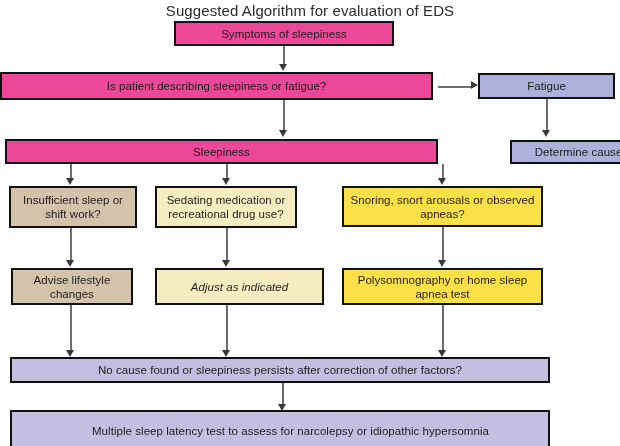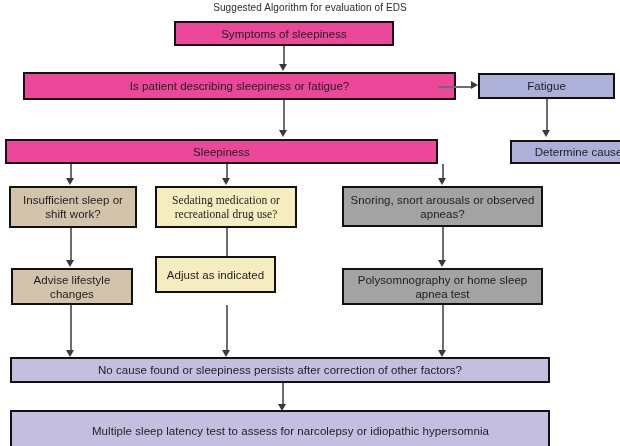--- a/index.html
+++ b/index.html
@@ -12,21 +12,21 @@
     width: 620px;
     height: 446px;
     background: #ffffff;
     font-family: "Liberation Sans", sans-serif;
     overflow: hidden;
   }
   .caption {
     position: absolute;
     text-align: center;
     color: #2b2b2b;
-    font-size: 10px;
+    font-size: 15px;
     letter-spacing: 0.1px;
     white-space: nowrap;
   }
   .node {
     position: absolute;
     box-sizing: border-box;
     border: 2px solid #111111;
     display: flex;
     align-items: center;
     justify-content: center;
@@ -36,21 +36,21 @@
     line-height: 14px;
     padding: 0 4px;
     letter-spacing: 0.05px;
   }
   .node .lbl { display: block; }
 
   
   .c-sage   { background: #ec4899; }
   .c-tan    { background: #d4c3ab; }
   .c-cream  { background: #f5edc0; }
-  .c-mauve  { background: #a3a3a3; }
+  .c-mauve  { background: #fde047; }
   .c-indigo { background: #adb0d8; }
   .c-lilac  { background: #c4bfe0; }
 
   
   .line-v {
     position: absolute;
     width: 1.5px;
     background: #6d6d6d;
   }
   .line-h {
@@ -82,21 +82,21 @@
 
   <div class="caption" style="left:0; top:2px; width:620px;">Suggested Algorithm for evaluation of EDS</div>
 
   <div class="node c-sage" style="left:174px; top:21px; width:220px; height:25px;">
     <span class="lbl">Symptoms of sleepiness</span>
   </div>
 
   <div class="line-v" style="left:283px; top:46px; height:19px;"></div>
   <div class="arrow-down" style="left:279px; top:64px;"></div>
 
-  <div class="node c-sage" style="left:23px; top:72px; width:433px; height:28px;">
+  <div class="node c-sage" style="left:0; top:72px; width:433px; height:28px;">
     <span class="lbl">Is patient describing sleepiness or fatigue?</span>
   </div>
 
   <div class="line-h" style="left:438px; top:86px; width:34px;"></div>
   <div class="arrow-right" style="left:471px; top:81px;"></div>
 
   <div class="node c-indigo" style="left:478px; top:73px; width:137px; height:26px;">
     <span class="lbl">Fatigue</span>
   </div>
 
@@ -120,42 +120,42 @@
   <div class="line-v" style="left:226px; top:164px; height:15px;"></div>
   <div class="arrow-down" style="left:222px; top:178px;"></div>
 
   <div class="line-v" style="left:442px; top:164px; height:15px;"></div>
   <div class="arrow-down" style="left:438px; top:178px;"></div>
 
   <div class="node c-tan" style="left:9px; top:186px; width:128px; height:42px;">
     <span class="lbl">Insufficient sleep or shift work?</span>
   </div>
 
-  <div class="node c-cream" style="left:155px; top:186px; width:142px; height:42px;font-family:Liberation Serif, serif;">
+  <div class="node c-cream" style="left:155px; top:186px; width:142px; height:42px;">
     <span class="lbl">Sedating medication or recreational drug use?</span>
   </div>
 
   <div class="node c-mauve" style="left:342px; top:186px; width:201px; height:41px;">
     <span class="lbl">Snoring, snort arousals or observed apneas?</span>
   </div>
 
   <div class="line-v" style="left:70px; top:228px; height:33px;"></div>
   <div class="arrow-down" style="left:66px; top:260px;"></div>
 
   <div class="line-v" style="left:226px; top:228px; height:33px;"></div>
   <div class="arrow-down" style="left:222px; top:260px;"></div>
 
   <div class="line-v" style="left:442px; top:227px; height:34px;"></div>
   <div class="arrow-down" style="left:438px; top:260px;"></div>
 
   <div class="node c-tan" style="left:11px; top:268px; width:122px; height:37px;">
     <span class="lbl">Advise lifestyle changes</span>
   </div>
 
-  <div class="node c-cream" style="left:155px; top:256px; width:121px; height:37px;">
+  <div class="node c-cream" style="left:155px; top:268px; width:169px; height:37px;font-style:italic;">
     <span class="lbl">Adjust as indicated</span>
   </div>
 
   <div class="node c-mauve" style="left:342px; top:268px; width:201px; height:37px;">
     <span class="lbl">Polysomnography or home sleep apnea test</span>
   </div>
 
   <div class="line-v" style="left:70px; top:305px; height:46px;"></div>
   <div class="arrow-down" style="left:66px; top:350px;"></div>
 

